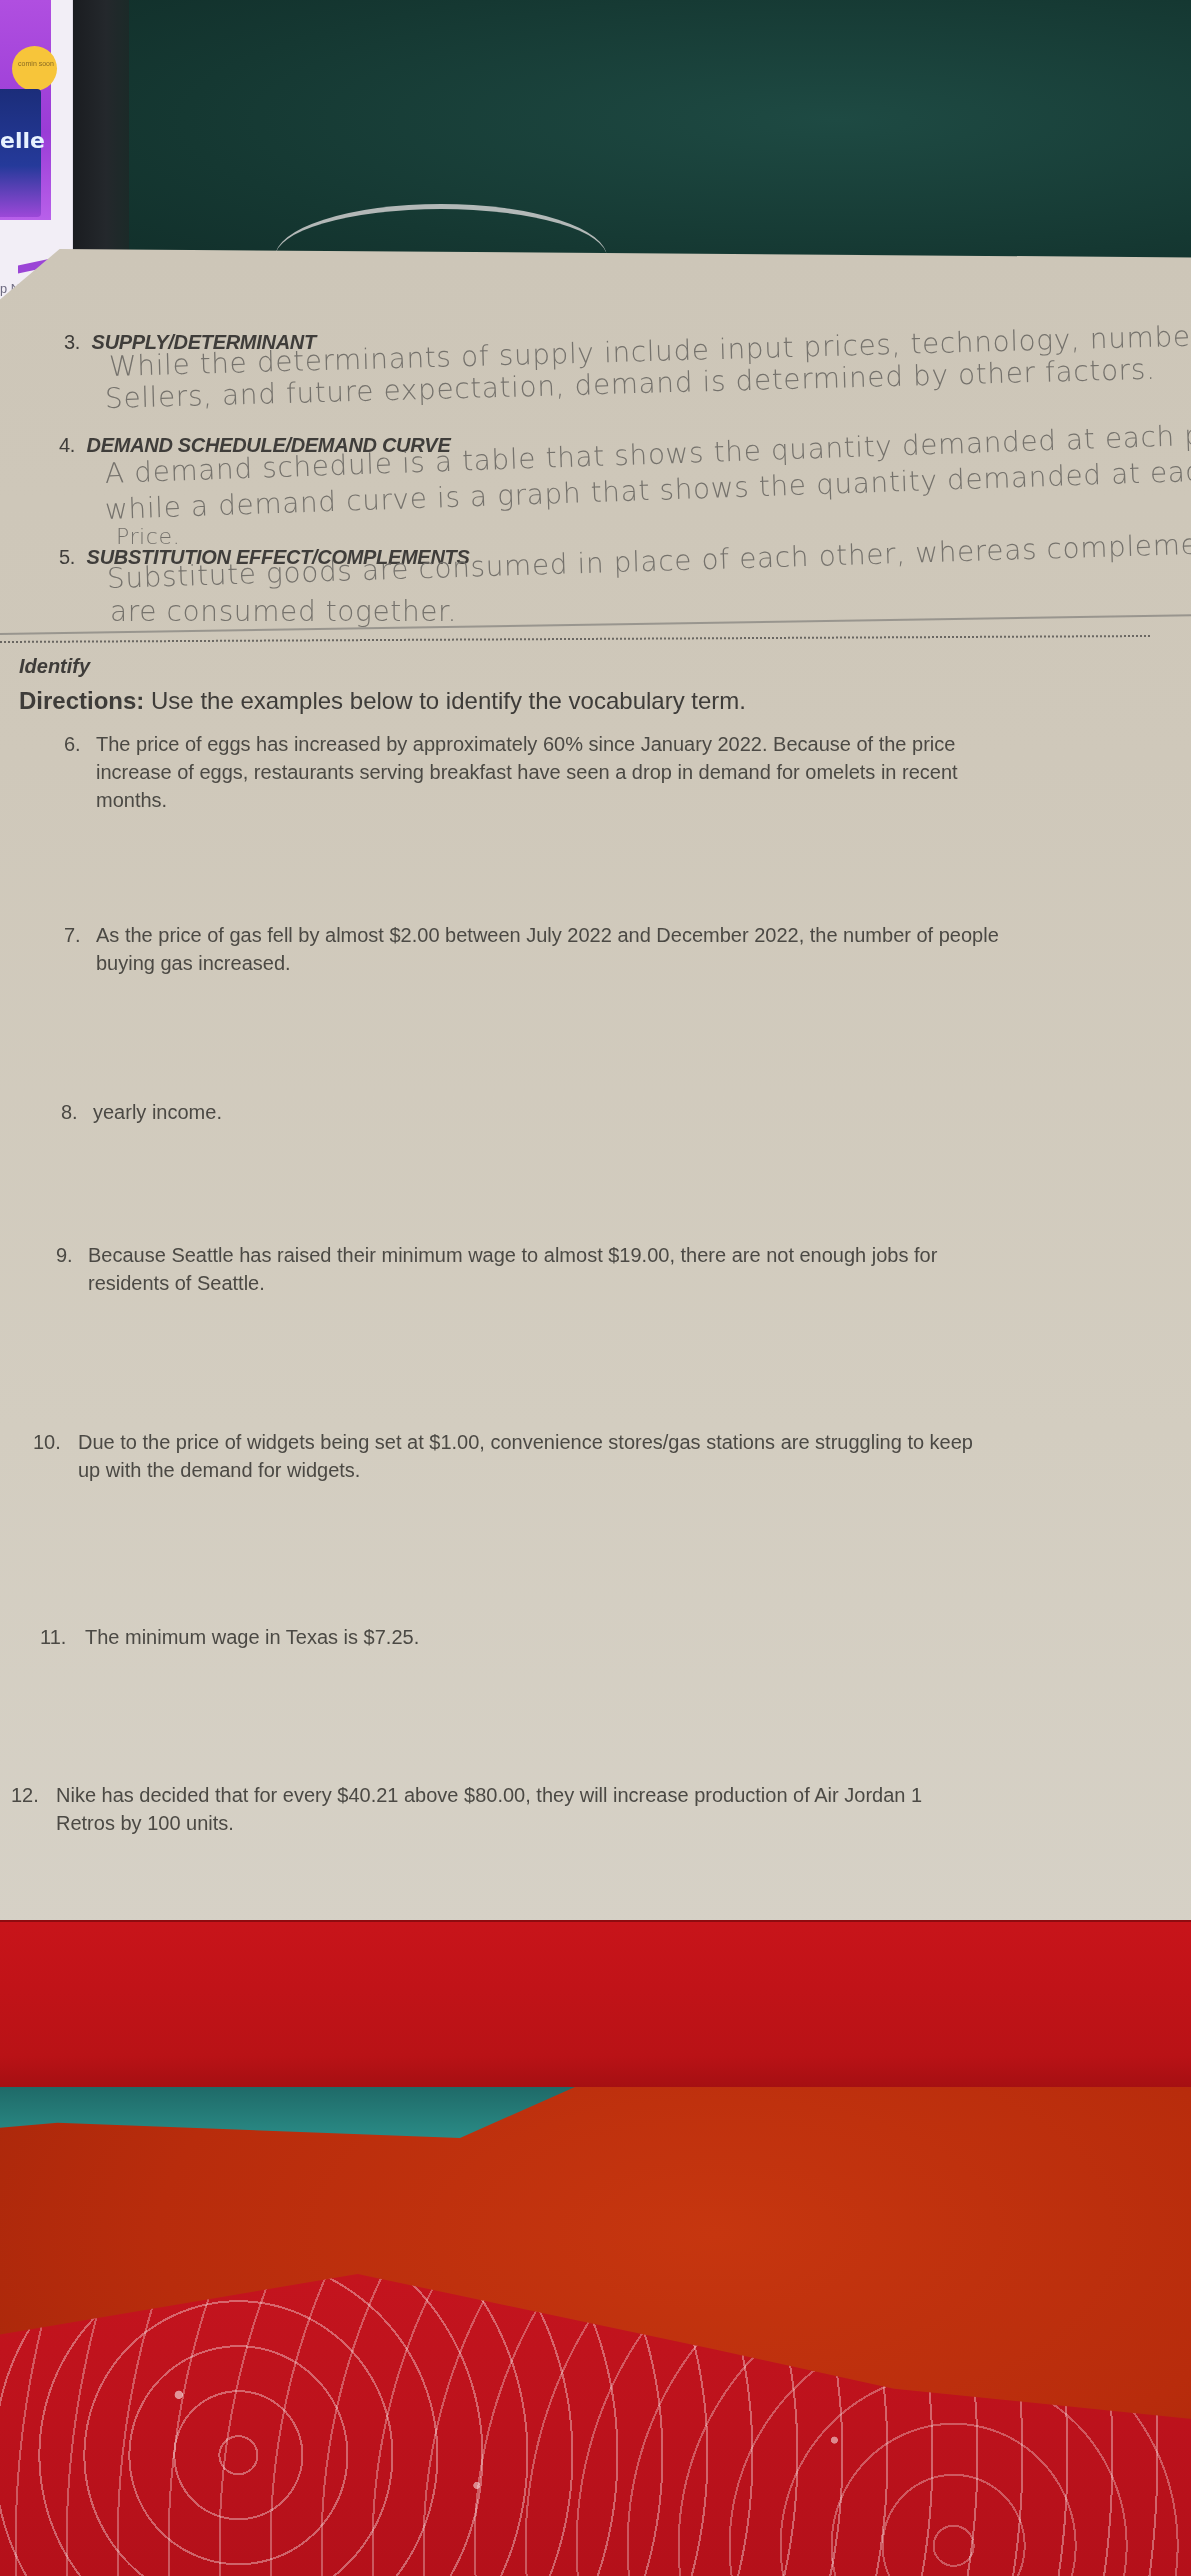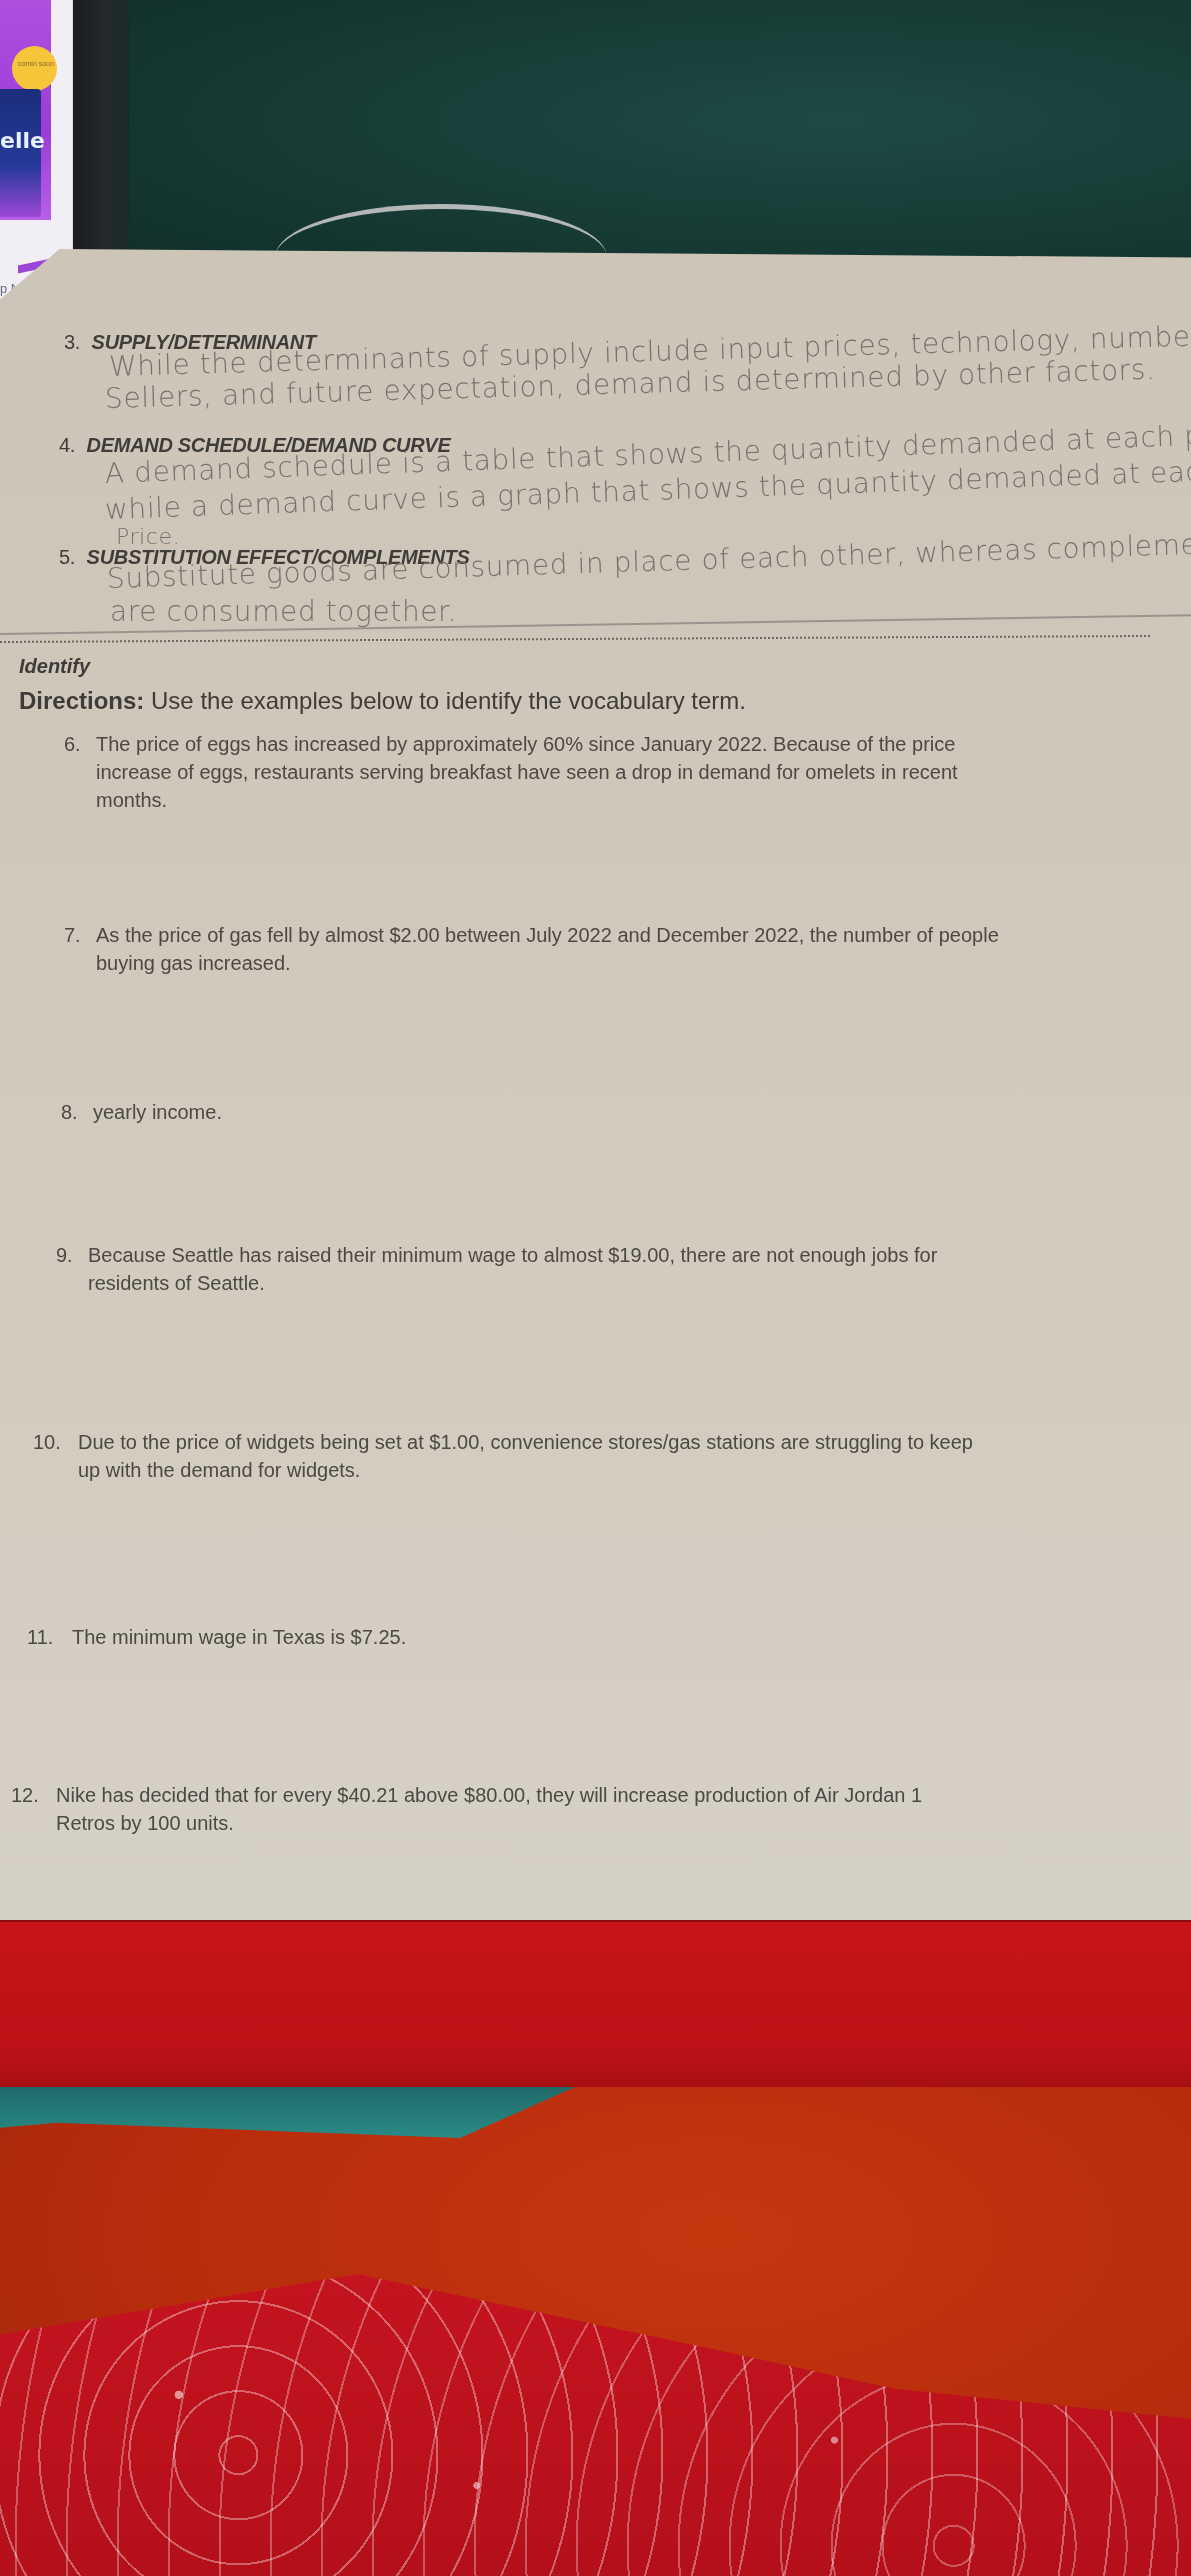--- a/index.html
+++ b/index.html
@@ -173,21 +173,21 @@
   <div>Because Seattle has raised their minimum wage to almost $19.00, there are not enough jobs for</div>
   <div>residents of Seattle.</div>
 </div>
 
 <div class="q" style="left:78px; top:1428px; width:1112px;">
   <span class="n wide">10.</span>
   <div>Due to the price of widgets being set at $1.00, convenience stores/gas stations are struggling to keep</div>
   <div>up with the demand for widgets.</div>
 </div>
 
-<div class="q" style="left:72px; top:1623px; width:1086px;">
+<div class="q" style="left:85px; top:1623px; width:1086px;">
   <span class="n wide">11.</span>
   <div>The minimum wage in Texas is $7.25.</div>
 </div>
 
 <div class="q" style="left:56px; top:1781px; width:1131px;">
   <span class="n wide">12.</span>
   <div>Nike has decided that for every $40.21 above $80.00, they will increase production of Air Jordan 1</div>
   <div>Retros by 100 units.</div>
 </div>
 

